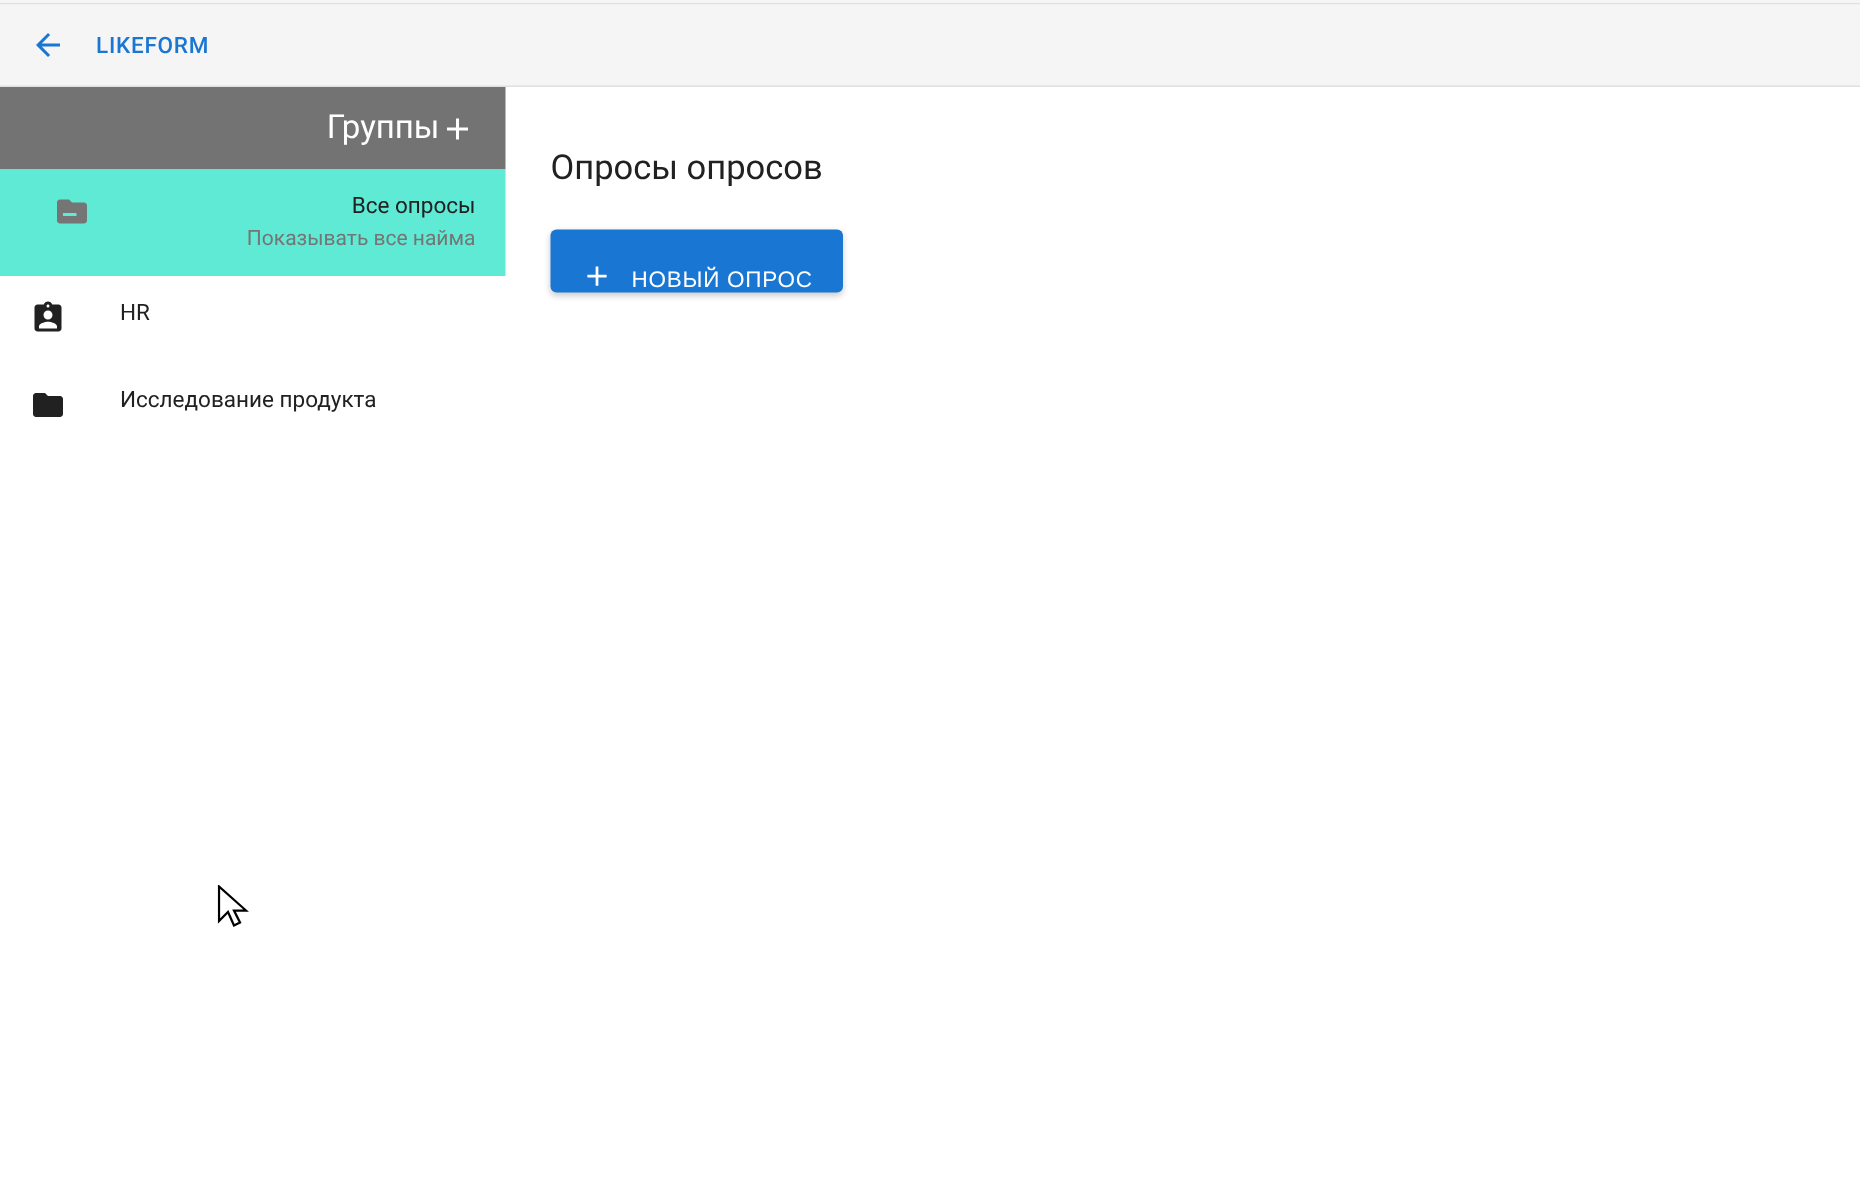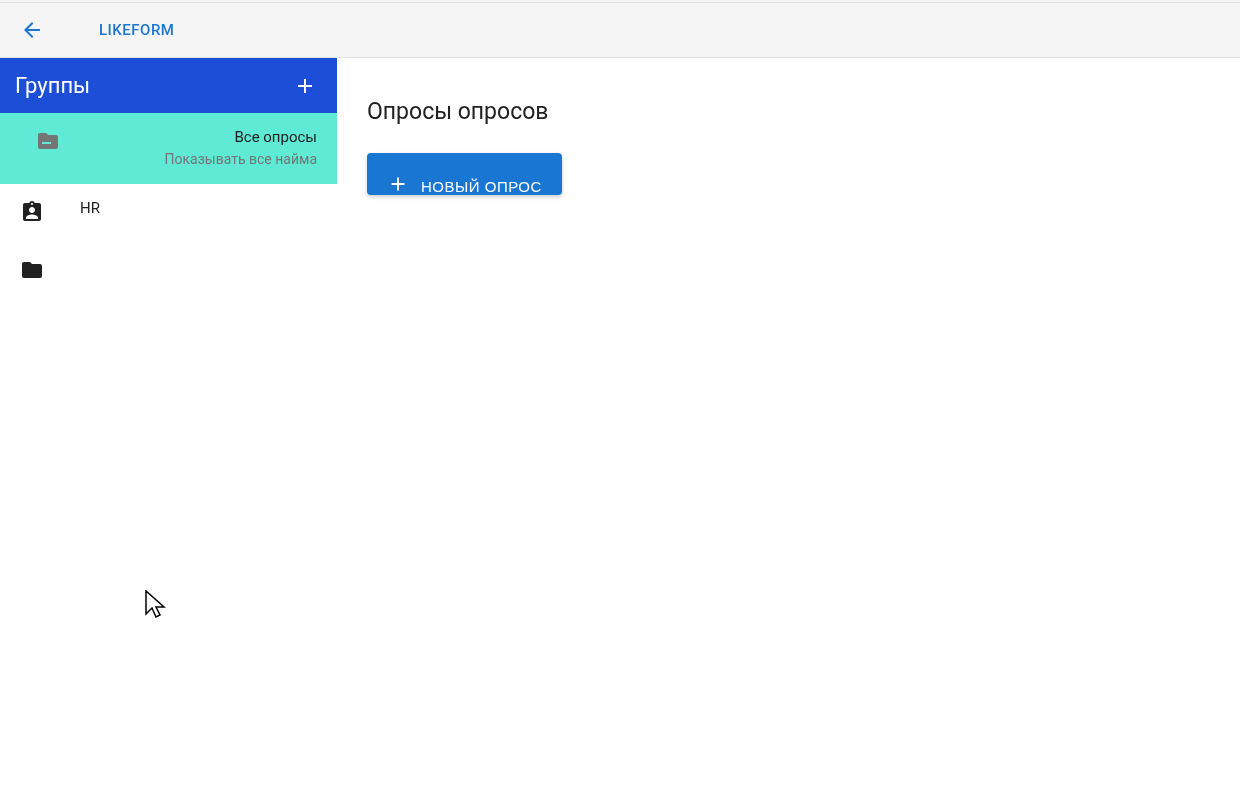--- a/index.html
+++ b/index.html
@@ -19,21 +19,20 @@
       background: #f5f5f5;
       border-bottom: 1px solid #e0e0e0;
     }
     .header {
       height: 55px;
       background: #f5f5f5;
       display: flex;
       align-items: center;
       padding: 0 20px;
       border-bottom: 1px solid #e0e0e0;
-      gap: 35px;
     }
     .back-arrow {
       color: #1976d2;
       margin-right: 20px;
       display: flex;
       align-items: center;
       cursor: pointer;
     }
     .brand {
       color: #1976d2;
@@ -46,26 +45,26 @@
       display: flex;
       height: calc(800px - 58px);
     }
     .sidebar {
       width: 337px;
       background: #ffffff;
       display: flex;
       flex-direction: column;
     }
     .sidebar-header {
-      background: #1d4ed8;
+      background: #737373;
       color: #ffffff;
       height: 55px;
       display: flex;
       align-items: center;
-      justify-content: space-between;
+      justify-content: flex-end;
       padding: 0 20px 0 15px;
     }
     .sidebar-title {
       font-size: 22px;
       font-weight: 400;
     }
     .add-btn {
       color: #ffffff;
       cursor: pointer;
       display: flex;
@@ -191,20 +190,21 @@
           <div class="sidebar-item-title">HR</div>
         </div>
       </div>
       <div class="sidebar-item">
         <span class="sidebar-item-icon">
           <svg width="24" height="24" viewBox="0 0 24 24" fill="currentColor">
             <path d="M10 4H4c-1.1 0-1.99.9-1.99 2L2 18c0 1.1.9 2 2 2h16c1.1 0 2-.9 2-2V8c0-1.1-.9-2-2-2h-8l-2-2z"></path>
           </svg>
         </span>
         <div class="sidebar-item-text">
+          <div class="sidebar-item-title">Исследование продукта</div>
         </div>
       </div>
     </div>
   </aside>
 
   <main class="main">
     <h1 class="page-title">Опросы опросов</h1>
     <button class="primary-button">
       <svg width="22" height="22" viewBox="0 0 24 24" fill="currentColor">
         <path d="M19 13h-6v6h-2v-6H5v-2h6V5h2v6h6v2z"></path>

